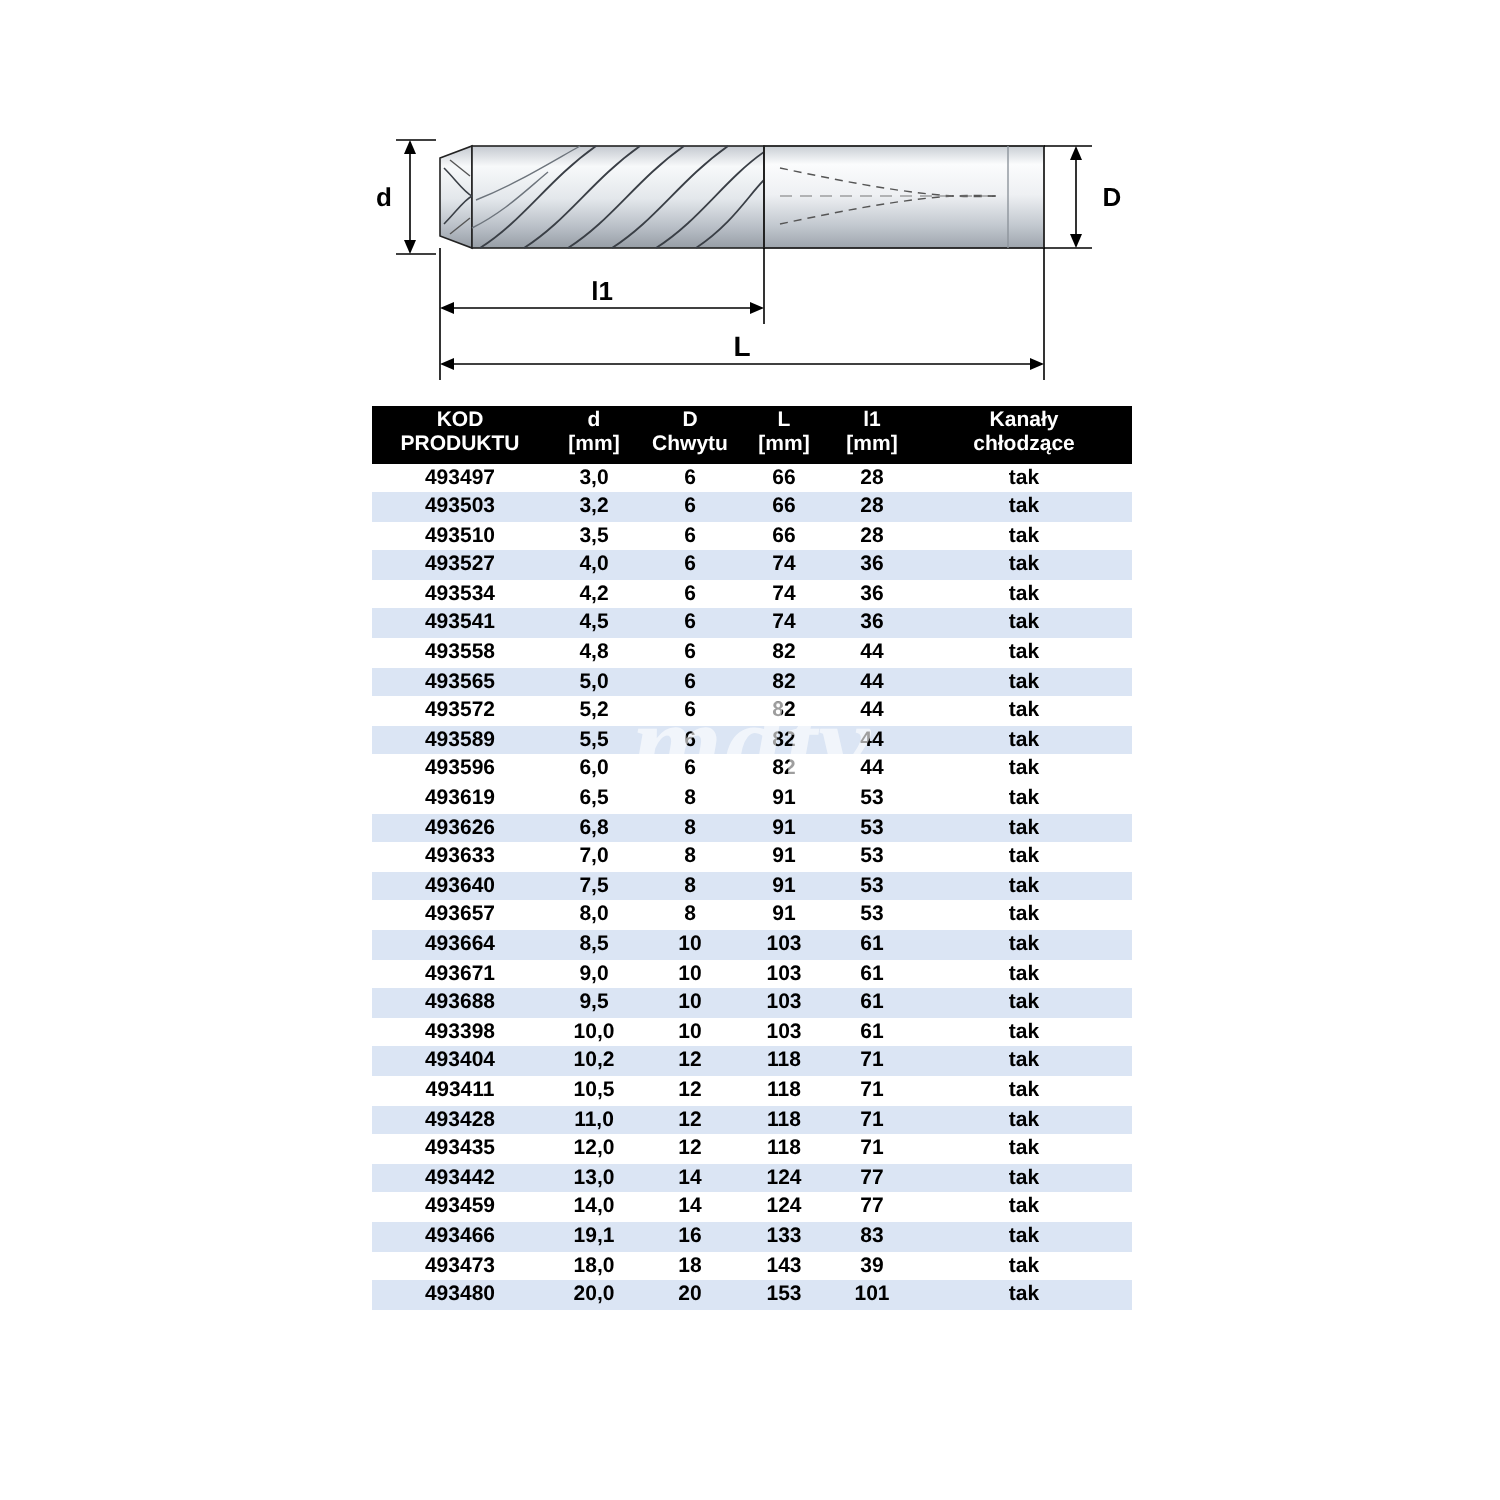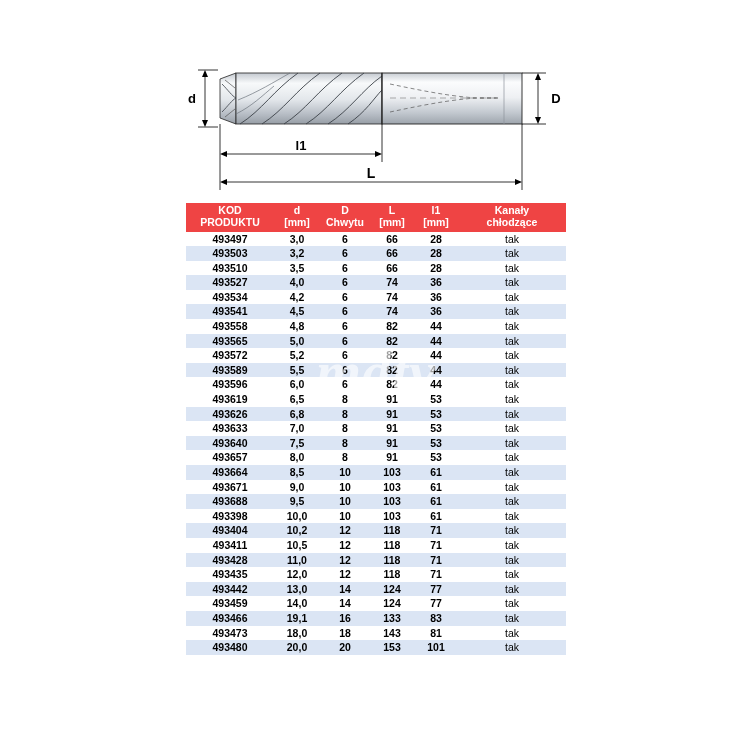--- a/index.html
+++ b/index.html
@@ -33,21 +33,21 @@
     width: 380px;
   }
   table.spec {
     border-collapse: collapse;
     width: 380px;
     table-layout: fixed;
     font-size: 10.5px;
     color: #000;
   }
   table.spec th {
-    background: #ef4444;
+    background: #000000;
     color: #ffffff;
     font-weight: bold;
     font-size: 10.5px;
     line-height: 1.12;
     padding: 2px 0 3px 0;
     text-align: center;
     border: none;
     vertical-align: middle;
   }
   table.spec td {
@@ -59,21 +59,21 @@
     font-weight: bold;
     border: none;
   }
   table.spec tr.odd td { background: #ffffff; }
   table.spec tr.even td { background: #dbe5f4; }
   table.spec td.c0 { width: 88px; text-align: center; }
   table.spec td.c1 { width: 46px; }
   table.spec td.c2 { width: 50px; }
   table.spec td.c3 { width: 44px; }
   table.spec td.c4 { width: 44px; }
-  table.spec td.c5 { width: 108px; font-weight: normal; }
+  table.spec td.c5 { width: 108px; font-weight: bold; }
   table.spec th.h0 { width: 88px; }
   table.spec th.h1 { width: 46px; }
   table.spec th.h2 { width: 50px; }
   table.spec th.h3 { width: 44px; }
   table.spec th.h4 { width: 44px; }
   table.spec th.h5 { width: 108px; }
 
   .hdr-l1 { display:block; }
   .hdr-l2 { display:block; }
 
@@ -430,21 +430,21 @@
           <td class="c2">16</td>
           <td class="c3">133</td>
           <td class="c4">83</td>
           <td class="c5">tak</td>
         </tr>
         <tr class="odd">
           <td class="c0">493473</td>
           <td class="c1">18,0</td>
           <td class="c2">18</td>
           <td class="c3">143</td>
-          <td class="c4">81</td>
+          <td class="c4">39</td>
           <td class="c5">tak</td>
         </tr>
         <tr class="even">
           <td class="c0">493480</td>
           <td class="c1">20,0</td>
           <td class="c2">20</td>
           <td class="c3">153</td>
           <td class="c4">101</td>
           <td class="c5">tak</td>
         </tr>

